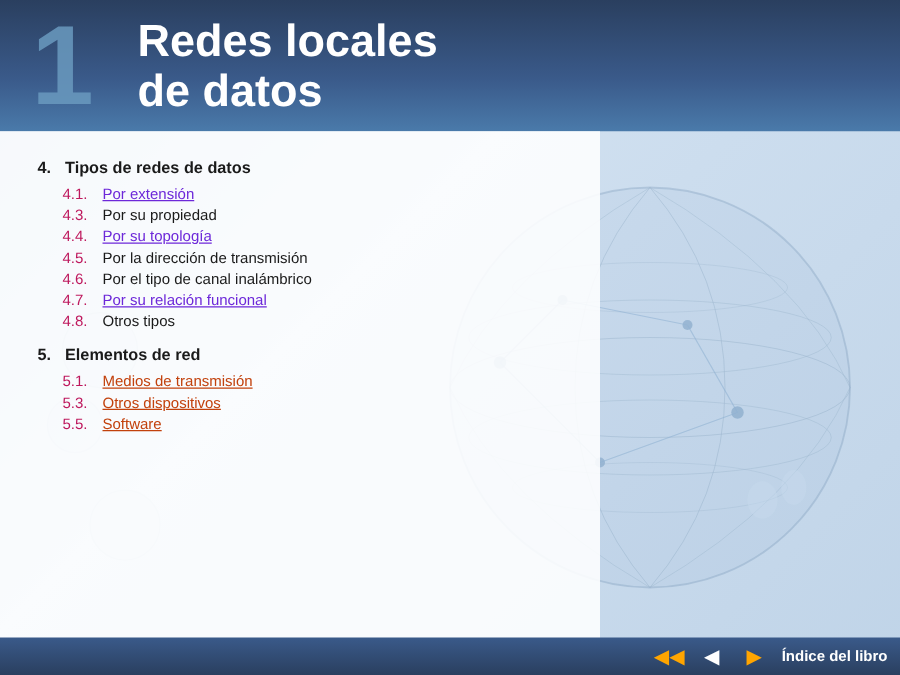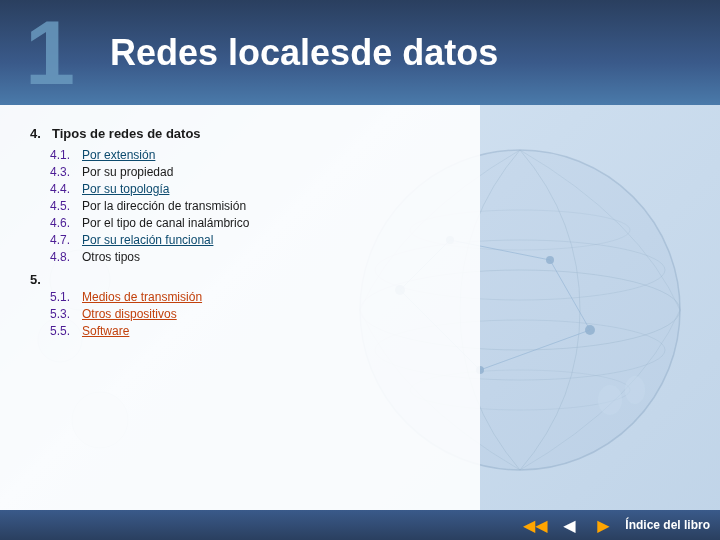--- a/index.html
+++ b/index.html
@@ -48,21 +48,21 @@
       font-size: 90px;
       font-weight: bold;
       color: #6a9abf;
       line-height: 1;
       font-family: Arial, sans-serif;
       opacity: 0.85;
     }
 
     .title-block {
       display: flex;
-      flex-direction: row;
+      flex-direction: column;
       justify-content: flex-end;
       padding-left: 10px;
     }
 
     .title-main {
       font-size: 36px;
       font-weight: bold;
       color: #ffffff;
       line-height: 1.1;
     }
@@ -90,32 +90,32 @@
 
     .toc-item {
       display: flex;
       align-items: baseline;
       margin: 3px 0;
       padding-left: 20px;
     }
 
     .toc-number {
       font-size: 12px;
-      color: #4c1d95;
+      color: #be185d;
       min-width: 32px;
       font-weight: normal;
     }
 
     .toc-label {
       font-size: 12px;
       color: #1a1a1a;
     }
 
     .toc-label.link {
-      color: #0c4a6e;
+      color: #6d28d9;
       text-decoration: underline;
       cursor: pointer;
     }
 
     .toc-label.link-green {
       color: #c2410c;
       text-decoration: underline;
       cursor: pointer;
     }
 
@@ -252,20 +252,21 @@
     <span class="toc-number">4.7.</span>
     <span class="toc-label link">Por su relación funcional</span>
   </div>
   <div class="toc-item">
     <span class="toc-number">4.8.</span>
     <span class="toc-label">Otros tipos</span>
   </div>
 
   <div class="section-row" style="margin-top:8px;">
     <span class="section-number">5.</span>
+    <span class="section-title">Elementos de red</span>
   </div>
 
   <div class="toc-item">
     <span class="toc-number">5.1.</span>
     <span class="toc-label link-green">Medios de transmisión</span>
   </div>
   <div class="toc-item">
     <span class="toc-number">5.3.</span>
     <span class="toc-label link-green">Otros dispositivos</span>
   </div>

